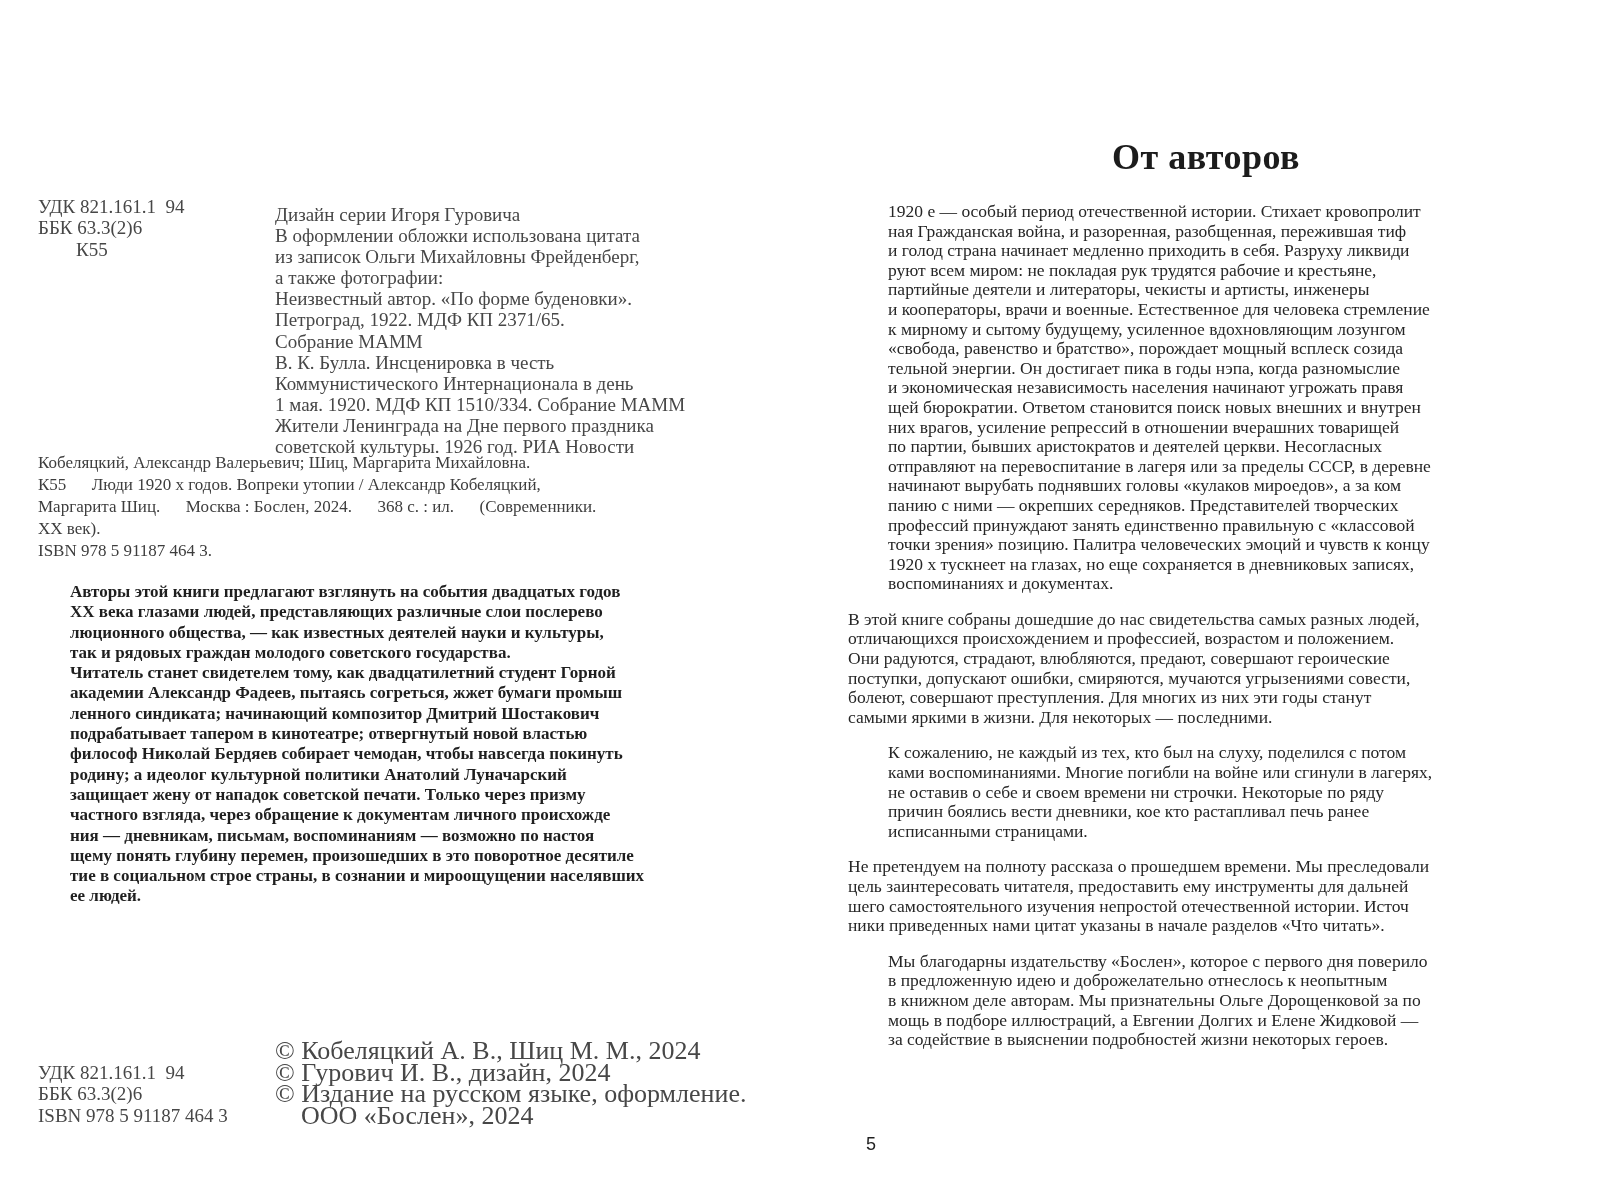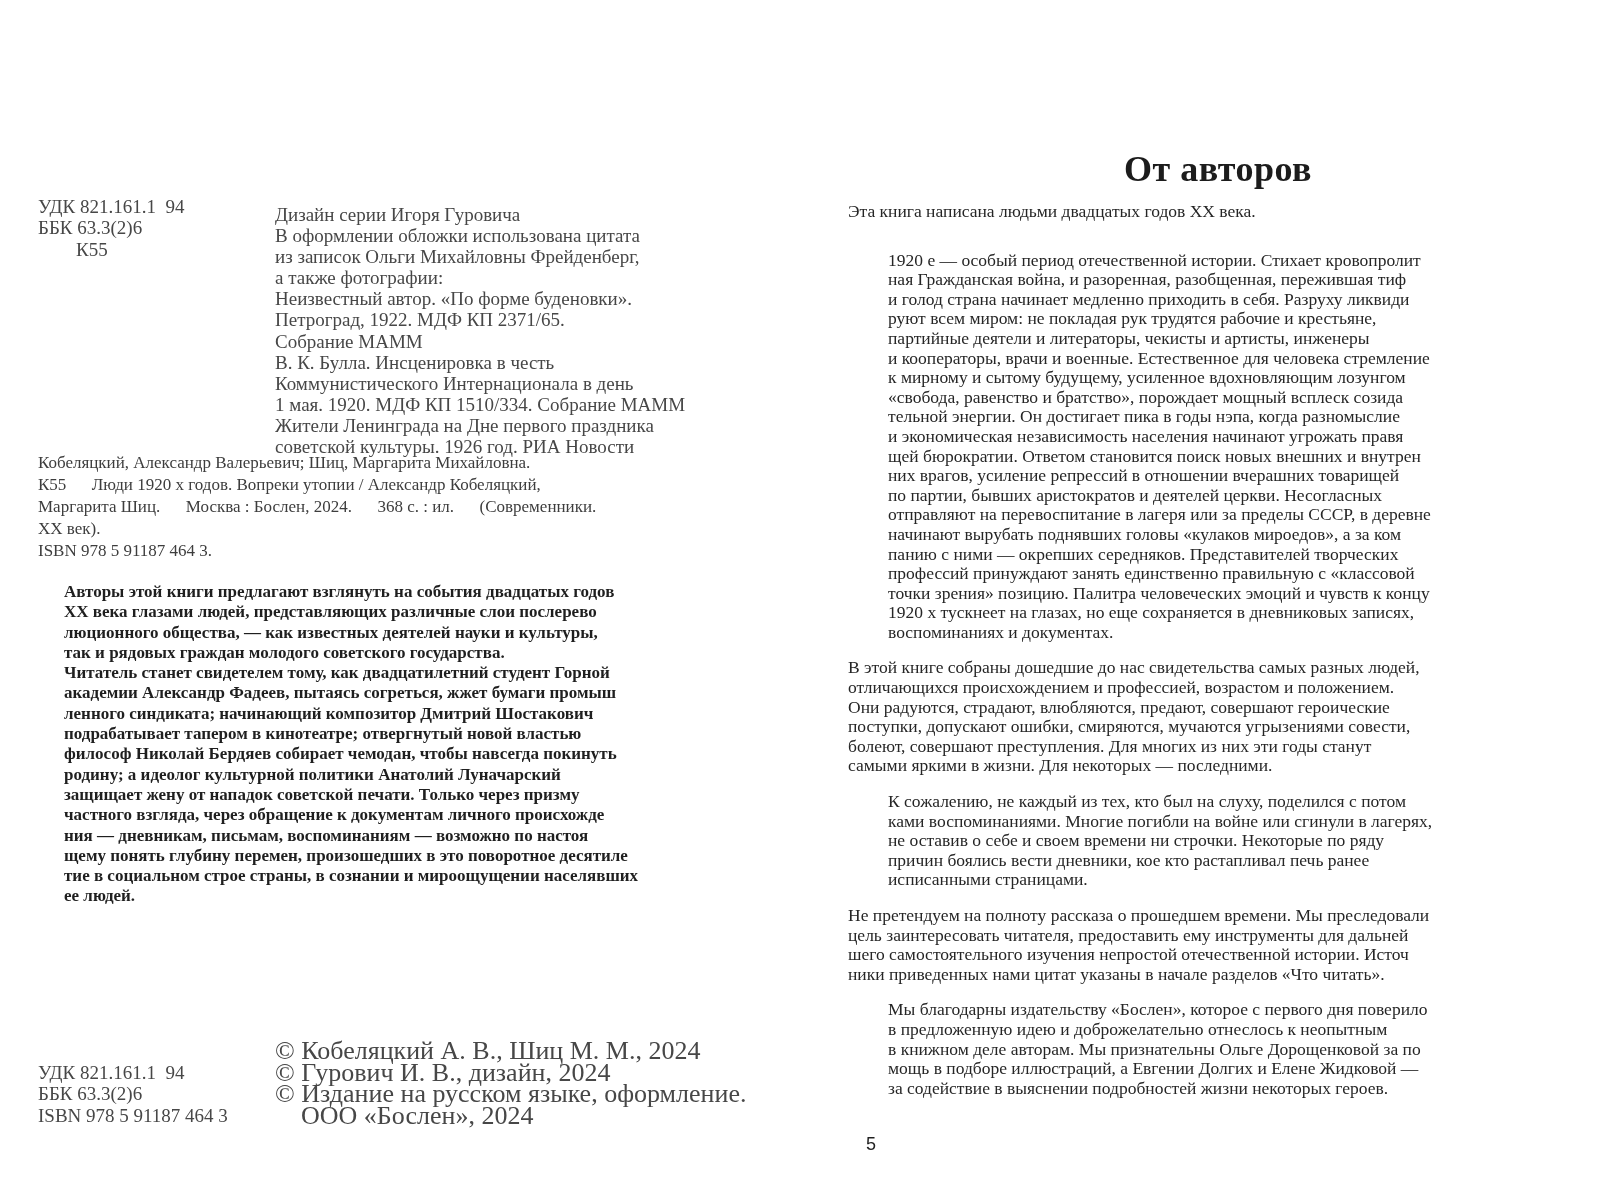--- a/index.html
+++ b/index.html
@@ -10,28 +10,28 @@
   }
   .lines{white-space:pre-wrap;}
 
   
   .top-codes{position:absolute;left:38px;top:196px;width:230px;
     font-size:19px;line-height:21.3px;color:#474747;}
   .credits{position:absolute;left:275px;top:196px;width:480px;
     font-size:19px;line-height:21.1px;color:#474747;margin-top:8px;}
   .catalog{position:absolute;left:38px;top:452px;width:712px;
     font-size:17px;line-height:22px;color:#3d3d3d;}
-  .annotation{position:absolute;left:64px;top:582px;width:682px;
+  .annotation{position:absolute;left:70px;top:582px;width:682px;
     font-size:17px;line-height:20.3px;font-weight:bold;color:#1f1f1f;}
   .bottom-row{position:absolute;left:38px;top:1040px;display:flex;align-items:flex-end;}
   .bottom-codes{width:237px;font-size:19px;line-height:21.5px;color:#474747;}
   .copyrights{font-size:26px;line-height:21.5px;color:#474747;}
 
   
-  .rp-title{position:absolute;left:848px;top:136px;width:716px;margin:12px;
+  .rp-title{position:absolute;left:848px;top:136px;width:716px;margin:0;
     text-align:center;font-size:36px;font-weight:bold;letter-spacing:.5px;color:#1c1c1c;}
   .rp-body{position:absolute;left:848px;top:202px;width:716px;
     font-size:17.5px;line-height:19.6px;color:#262626;}
   .rp-body p{margin:0 0 16px 0;}
   .rp-body p.lead{margin-bottom:29px;}
   .rp-body p.indent{padding-left:40px;}
   .folio{position:absolute;left:866px;top:1134px;font-size:18px;
     font-family:"Liberation Sans", sans-serif;color:#1f1f1f;}
 </style>
 </head>
@@ -81,21 +81,20 @@
     <div class="copyrights lines">© Кобеляцкий А. В., Шиц М. М., 2024
 © Гурович И. В., дизайн, 2024
 © Издание на русском языке, оформление.
  ООО «Бослен», 2024</div>
   </div>
 </section>
 
 <section>
   <h1 class="rp-title">От авторов</h1>
   <div class="rp-body">
-    <p class="lead lines">Эта книга написана людьми двадцатых годов ХХ века.</p>
     <p class="indent lines">1920 е — особый период отечественной истории. Стихает кровопролит
 ная Гражданская война, и разоренная, разобщенная, пережившая тиф
 и голод страна начинает медленно приходить в себя. Разруху ликвиди
 руют всем миром: не покладая рук трудятся рабочие и крестьяне,
 партийные деятели и литераторы, чекисты и артисты, инженеры
 и кооператоры, врачи и военные. Естественное для человека стремление
 к мирному и сытому будущему, усиленное вдохновляющим лозунгом
 «свобода, равенство и братство», порождает мощный всплеск созида
 тельной энергии. Он достигает пика в годы нэпа, когда разномыслие
 и экономическая независимость населения начинают угрожать правя

